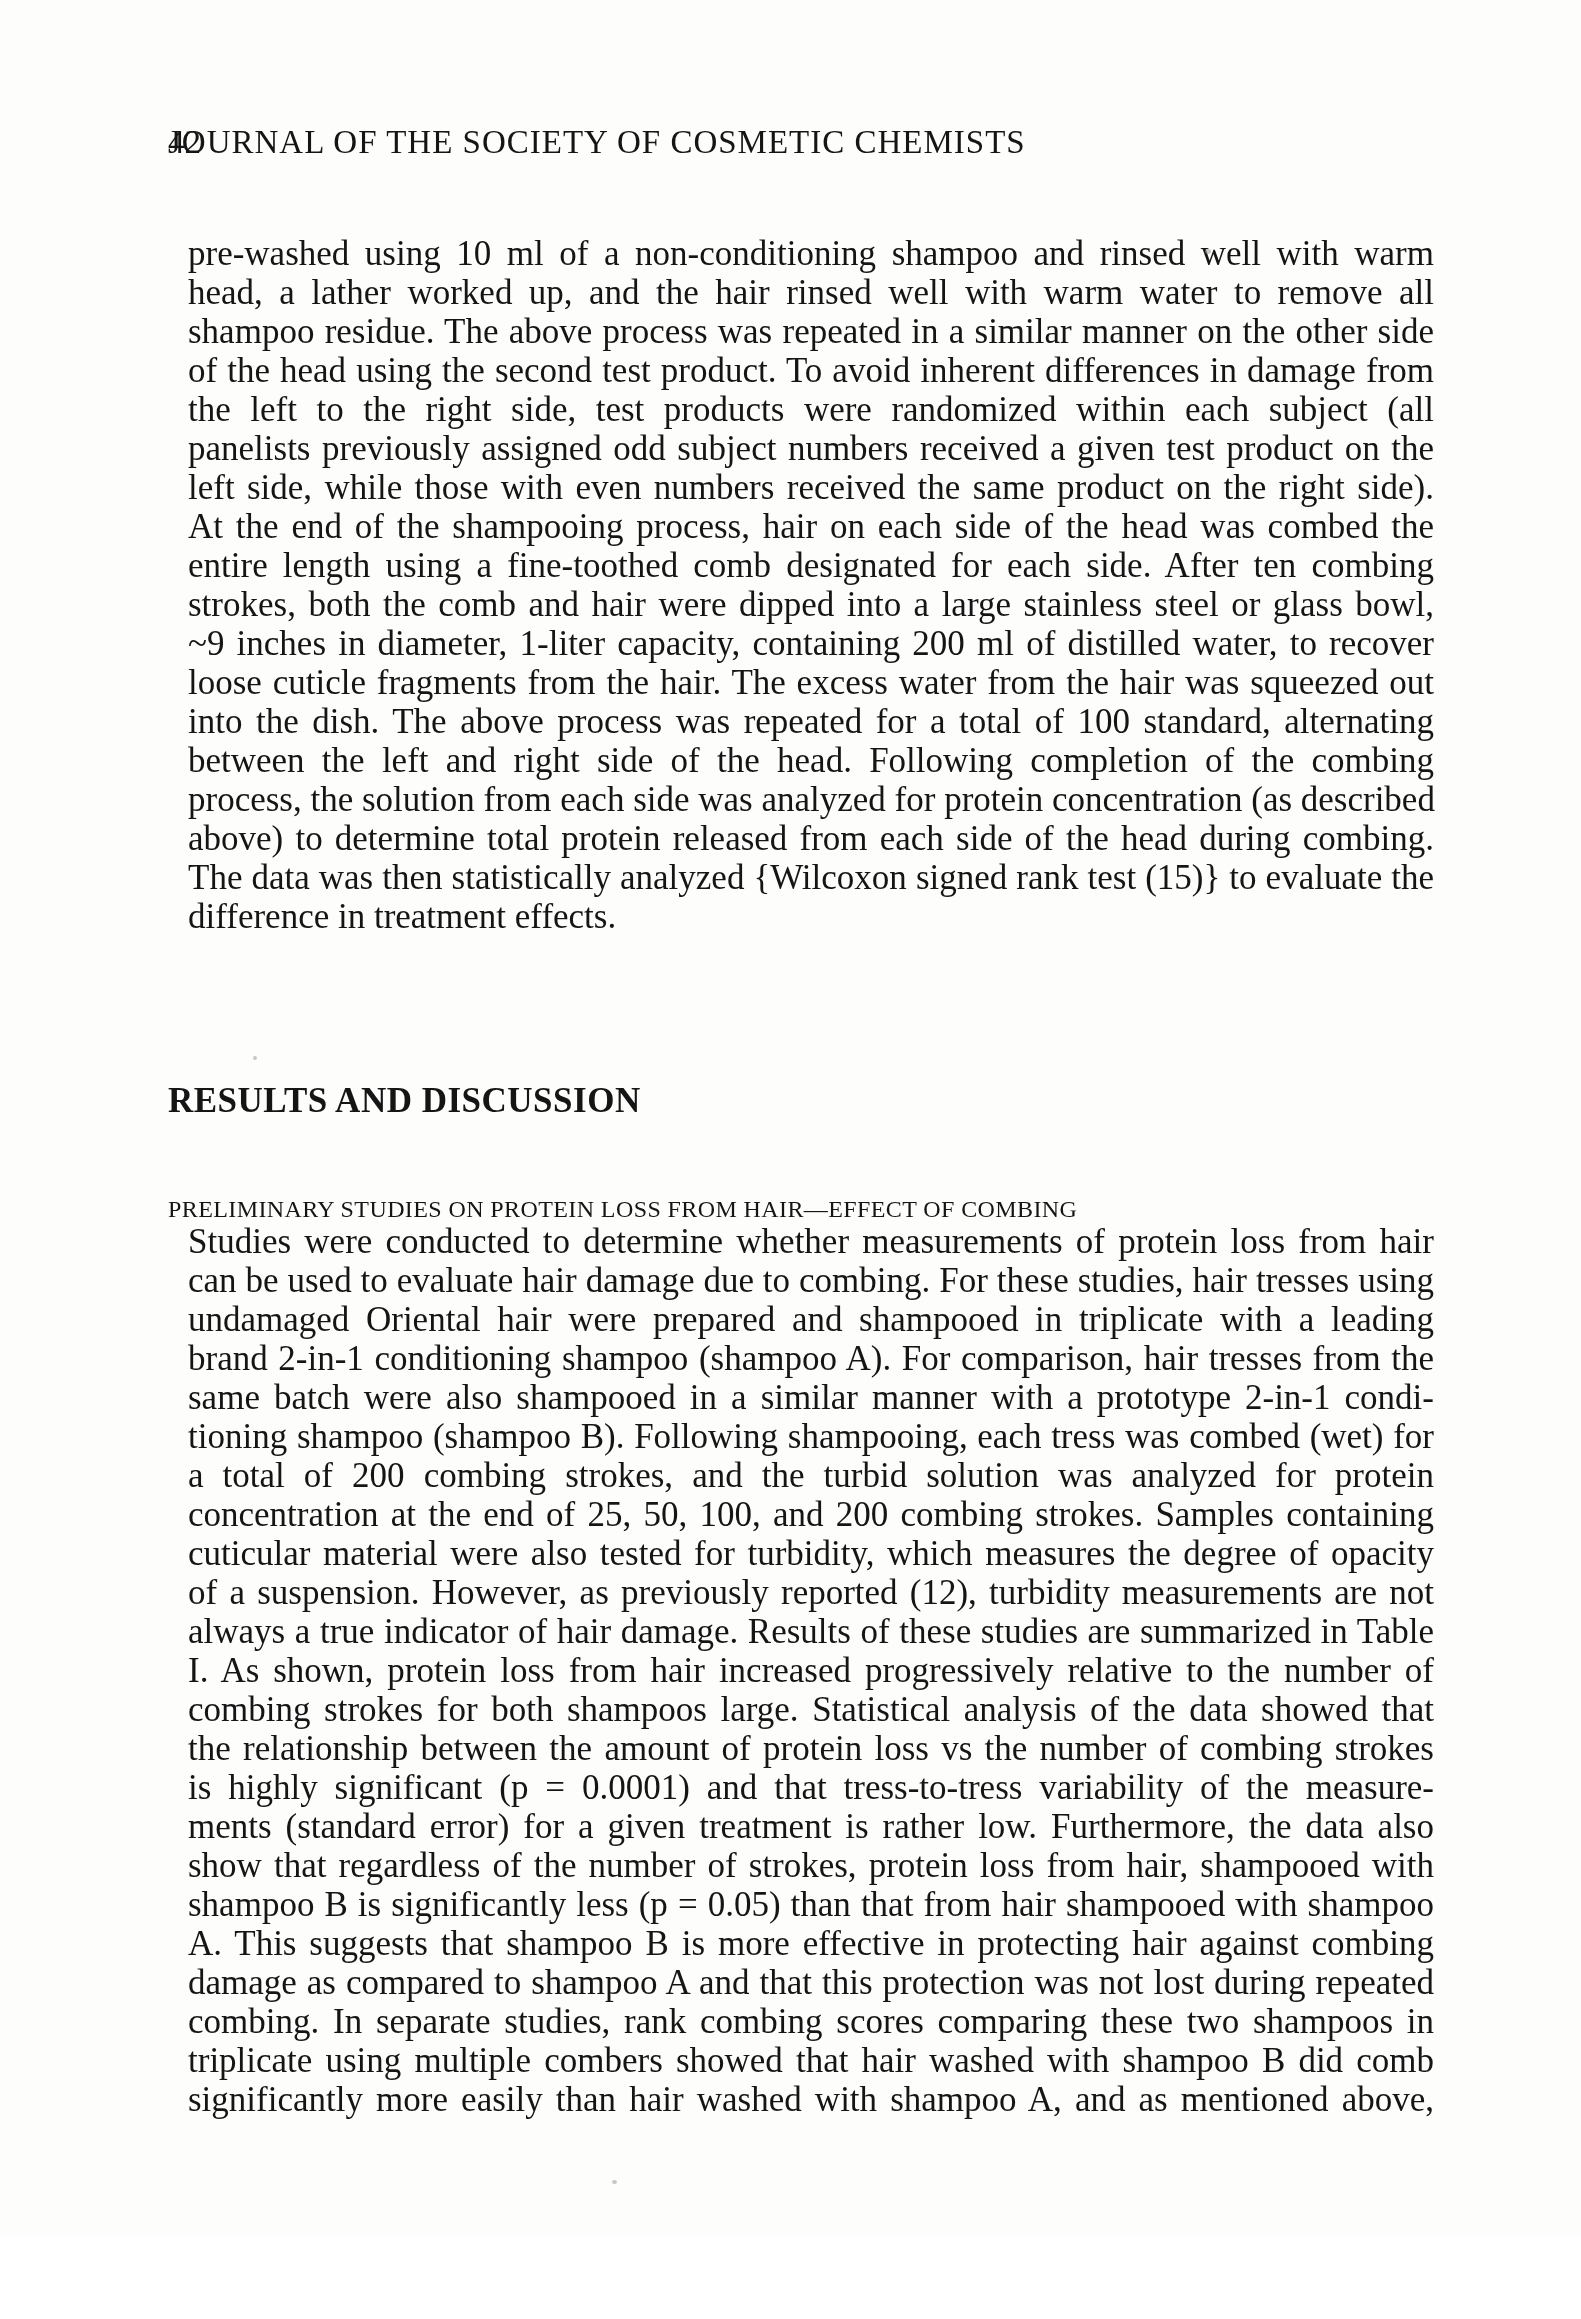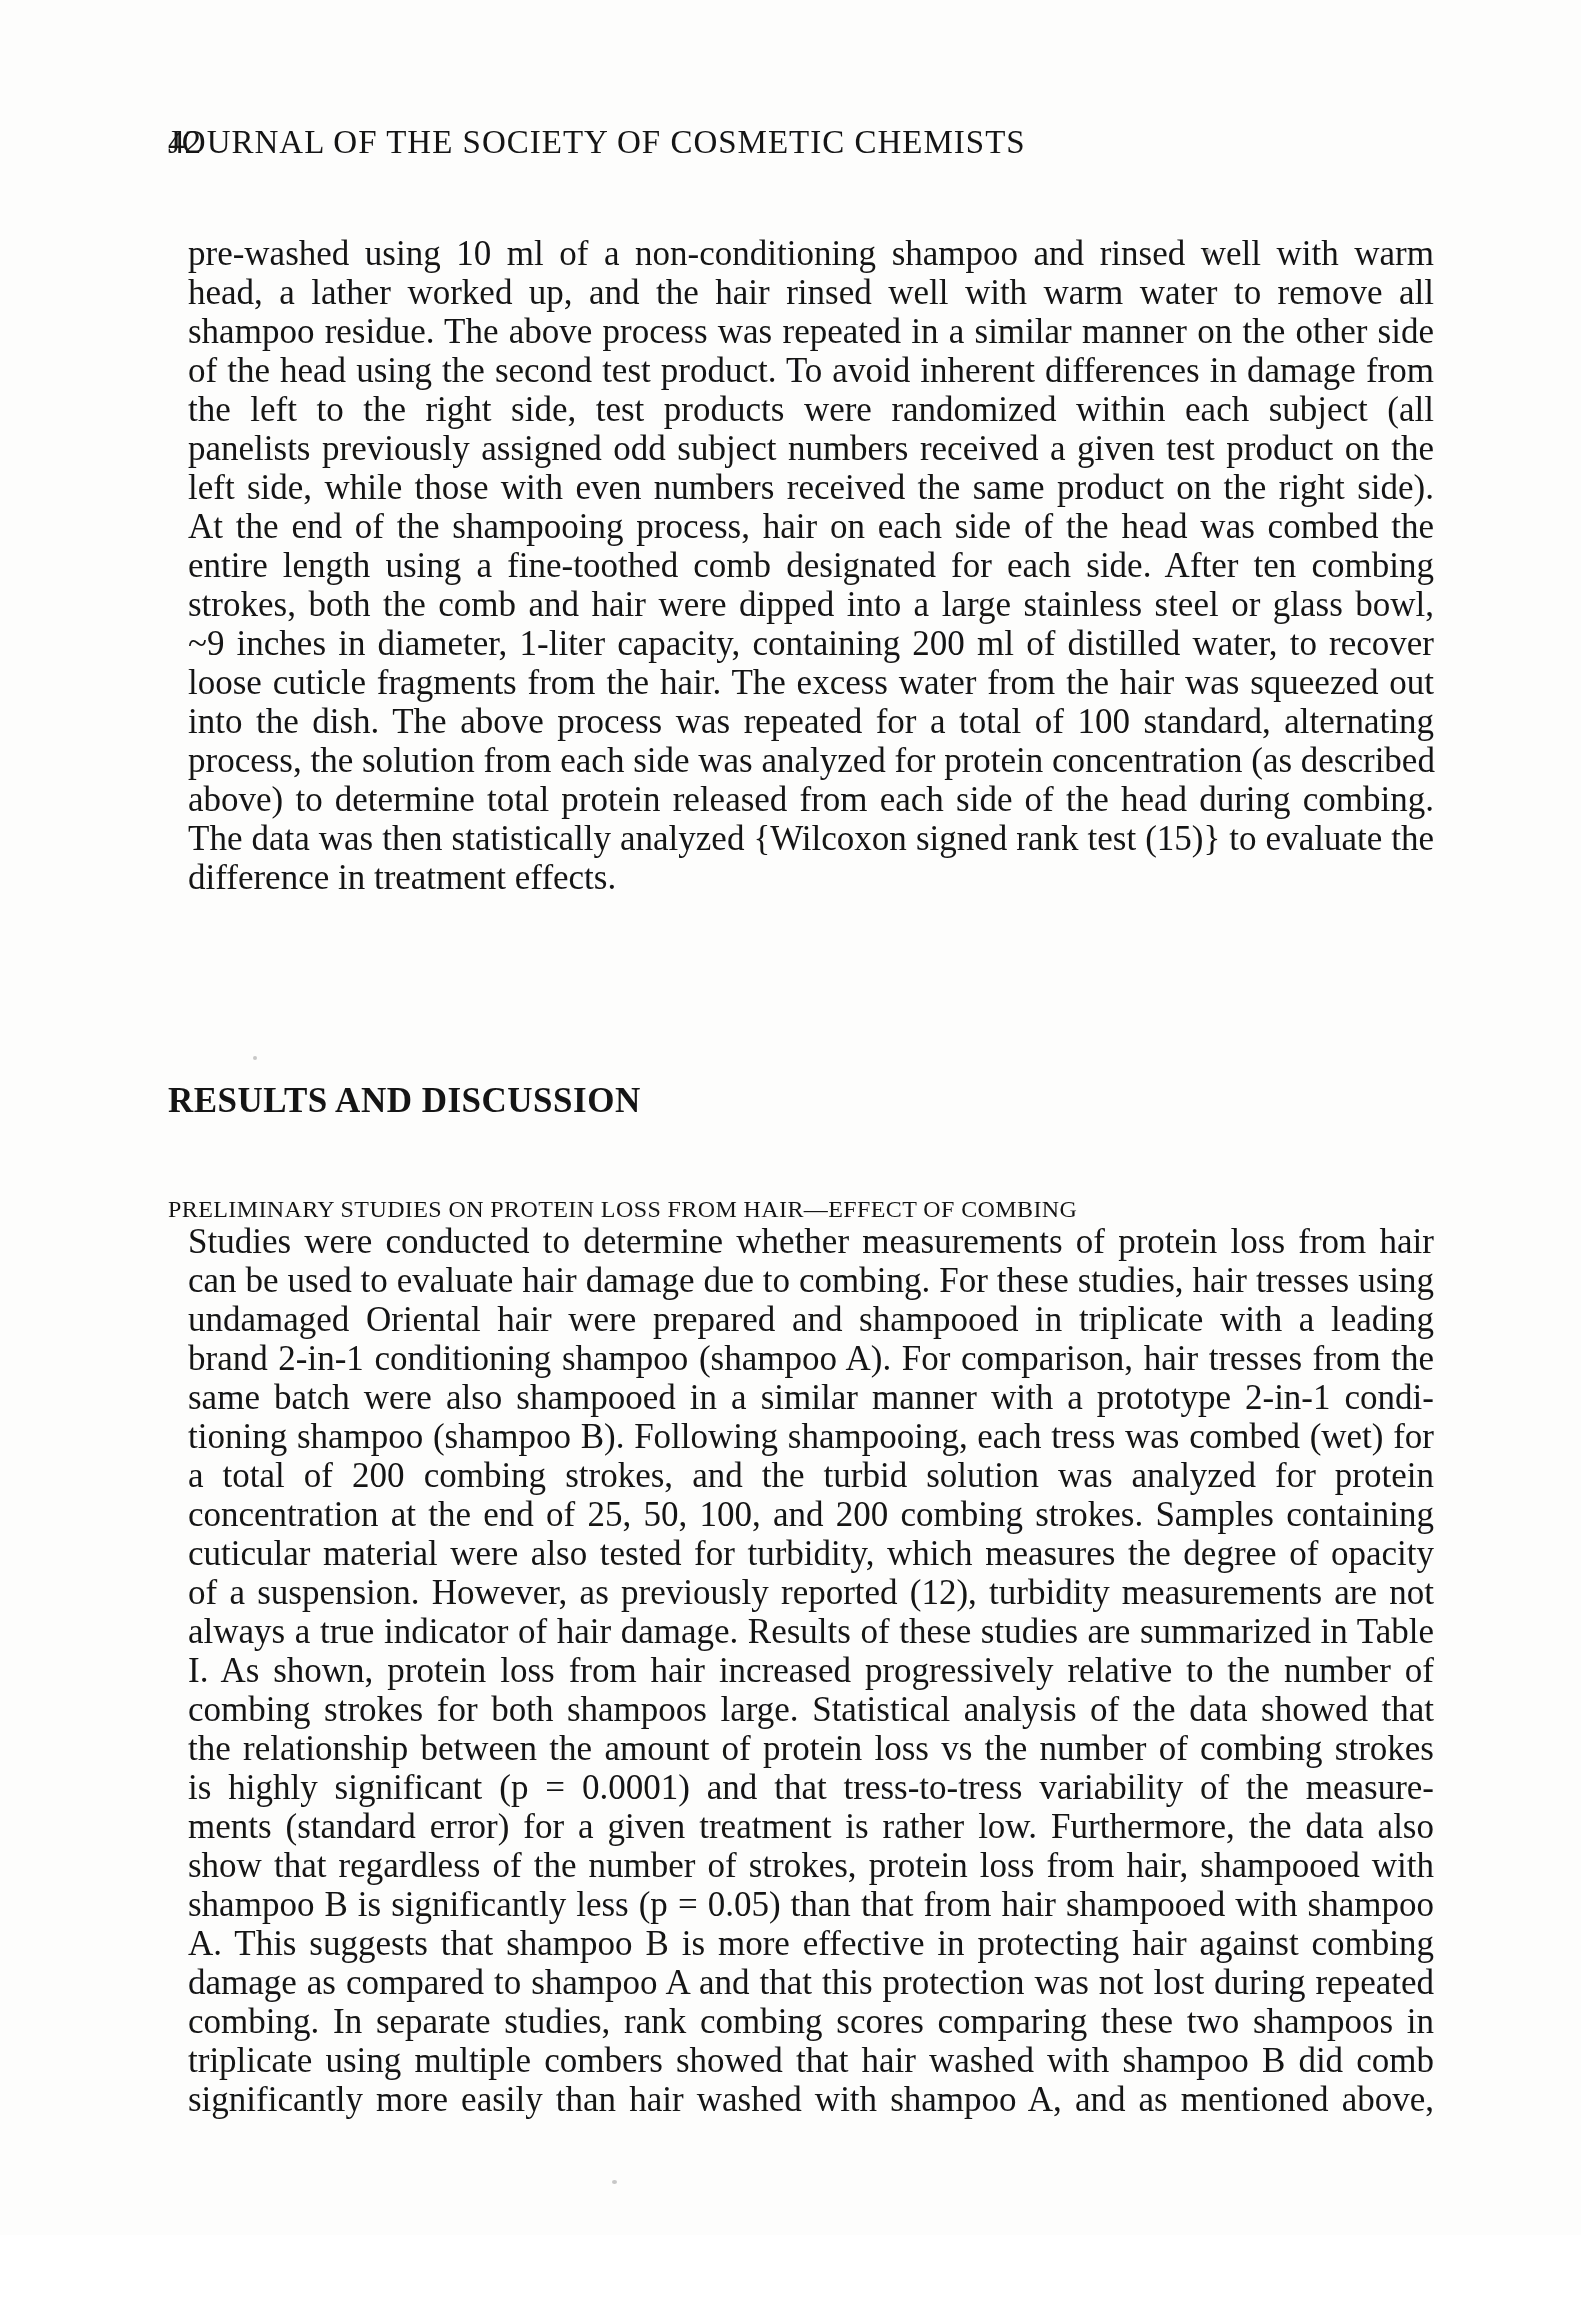--- a/index.html
+++ b/index.html
@@ -107,20 +107,21 @@
       <div class="line">of the head using the second test product. To avoid inherent differences in damage from</div>
       <div class="line">the left to the right side, test products were randomized within each subject (all</div>
       <div class="line">panelists previously assigned odd subject numbers received a given test product on the</div>
       <div class="line">left side, while those with even numbers received the same product on the right side).</div>
       <div class="line">At the end of the shampooing process, hair on each side of the head was combed the</div>
       <div class="line">entire length using a fine-toothed comb designated for each side. After ten combing</div>
       <div class="line">strokes, both the comb and hair were dipped into a large stainless steel or glass bowl,</div>
       <div class="line">~9 inches in diameter, 1-liter capacity, containing 200 ml of distilled water, to recover</div>
       <div class="line">loose cuticle fragments from the hair. The excess water from the hair was squeezed out</div>
       <div class="line">into the dish. The above process was repeated for a total of 100 standard, alternating</div>
+      <div class="line">between the left and right side of the head. Following completion of the combing</div>
       <div class="line">process, the solution from each side was analyzed for protein concentration (as described</div>
       <div class="line">above) to determine total protein released from each side of the head during combing.</div>
       <div class="line">The data was then statistically analyzed {Wilcoxon signed rank test (15)} to evaluate the</div>
       <div class="line line-final-left">difference in treatment effects.</div>
     </div>
 
   <div class="section-heading">RESULTS AND DISCUSSION</div>
 
   <div class="subsection-heading">PRELIMINARY STUDIES ON PROTEIN LOSS FROM HAIR—EFFECT OF COMBING</div>
 

